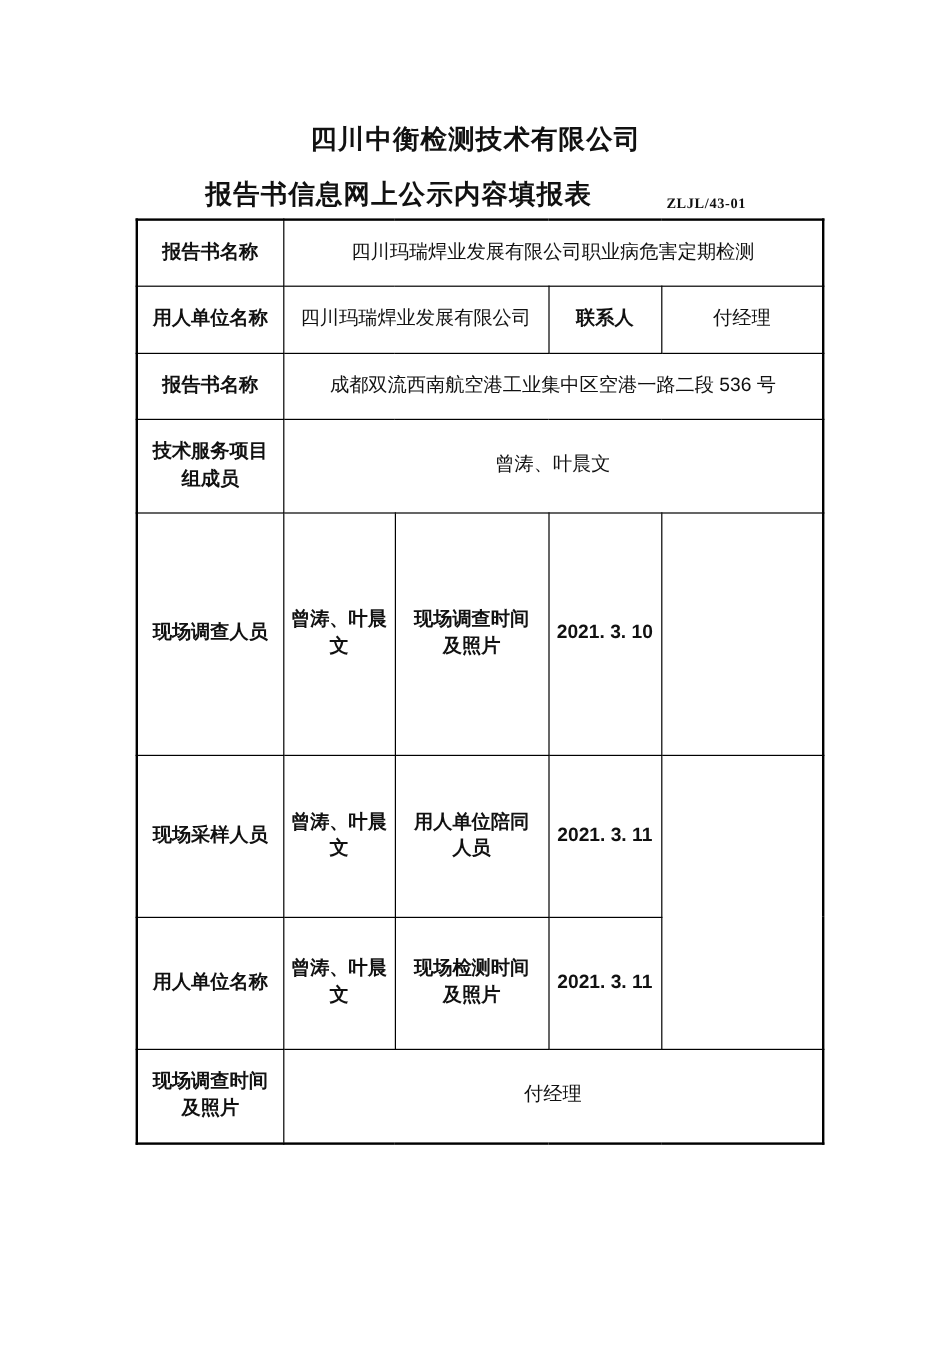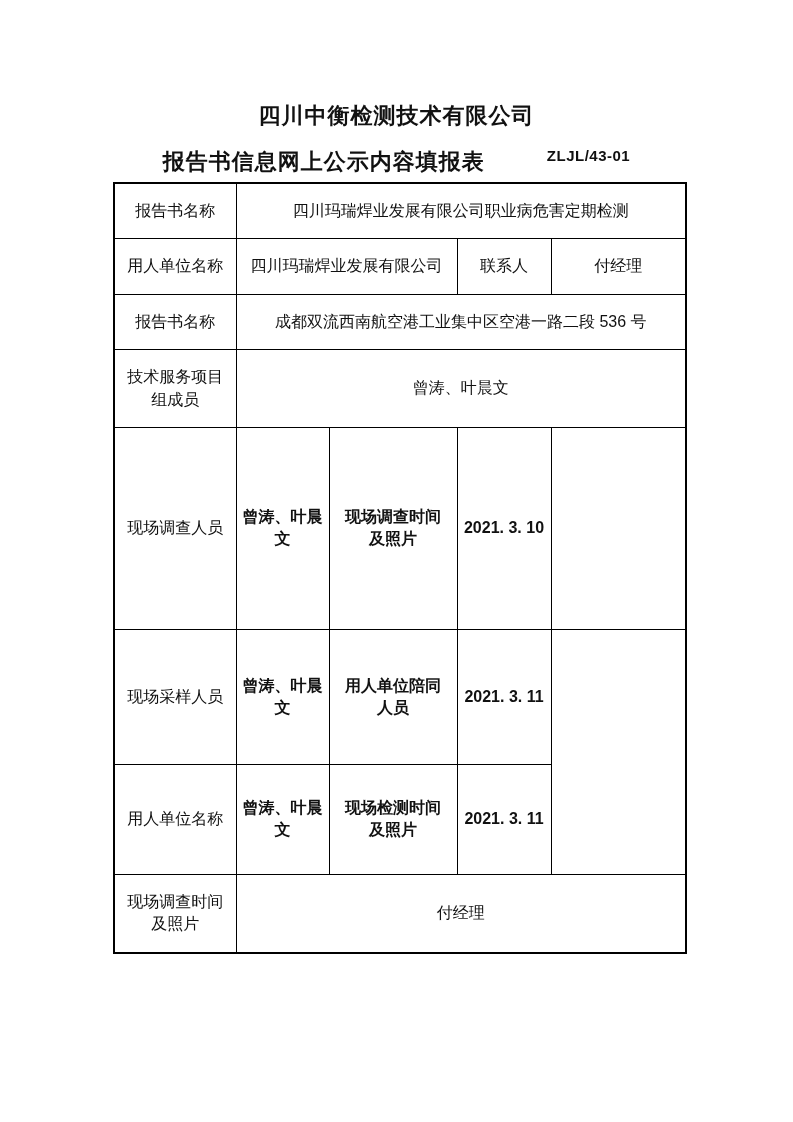--- a/index.html
+++ b/index.html
@@ -26,52 +26,53 @@
     font-weight: 700;
     letter-spacing: 1px;
   }
   .subtitle-row {
     position: absolute;
     top: 147px;
     left: 0;
     width: 100%;
     display: flex;
     justify-content: center;
-    align-items: flex-start;
+    align-items: flex-end;
   }
   .form-title {
     font-size: 22px;
     font-weight: 700;
     letter-spacing: 1px;
   }
   .form-code {
-    font-size: 15px;
+    font-size: 12px;
     font-weight: 700;
     margin-left: 62px;
     letter-spacing: 0.5px;
+    font-family: Liberation Serif, serif;
   }
   table.form-table {
     position: absolute;
     left: 113px;
     top: 182px;
     width: 572px;
     border-collapse: collapse;
     table-layout: fixed;
     border: 2px solid #000;
   }
   table.form-table td {
     border: 1px solid #000;
     text-align: center;
     vertical-align: middle;
     font-size: 16px;
     line-height: 1.4;
     overflow: hidden;
   }
   td.lbl {
-    font-weight: 400;
+    font-weight: 700;
     padding: 16px 10px;
   }
   td.val {
     font-weight: 400;
     padding: 0 6px;
   }
   td.names {
     font-weight: 700;
     padding: 0 6px;
   }

